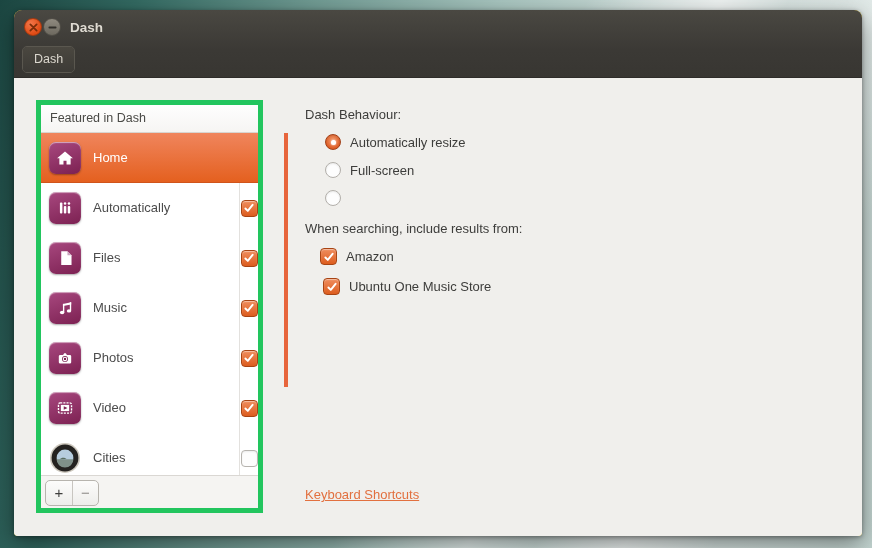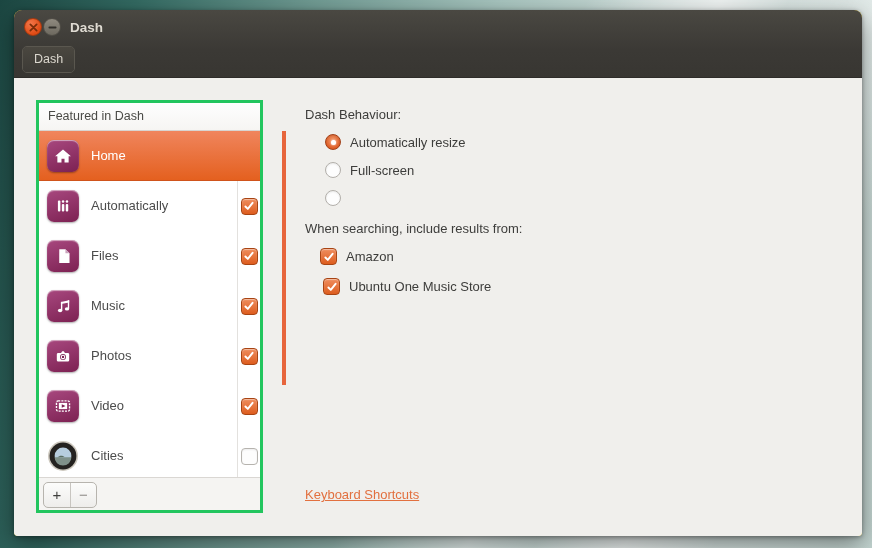--- a/index.html
+++ b/index.html
@@ -41,21 +41,21 @@
   .crumb { padding: 5px 11px 6px; font-size: 12.5px; color: #dcd8cf;
     border-right: 1px solid #55524b; cursor: pointer; }
   .crumb:last-child { border-right: none; }
   .crumb.current { background: linear-gradient(#4a4740, #3d3b36); }
 
   
   .content { position: absolute; top: 68px; left: 0; right: 0; bottom: 0; background: #f0efec; }
 
   
   .panel { position: absolute; left: 22px; top: 22px; width: 227px; height: 413px;
-    background: #fff; border: 3px solid #22c55e; }
+    background: #fff; border: 5px solid #22c55e; }
   .panel-header { height: 28px; line-height: 27px; padding-left: 9px;
     font-size: 12.5px; color: #4a4a46;
     background: linear-gradient(#fefefe, #f6f5f3);
     border-bottom: 1px solid #d8d5d1; }
   .list { position: relative; }
   .lrow { position: relative; height: 50px; cursor: pointer; }
   .lrow .tile { position: absolute; left: 8px; top: 9px; width: 32px; height: 32px;
     border-radius: 7px;
     background: linear-gradient(160deg, #a8487f, #7c2152);
     box-shadow: inset 0 1px 1px rgba(255,255,255,.55), 0 1px 2px rgba(0,0,0,.35);

